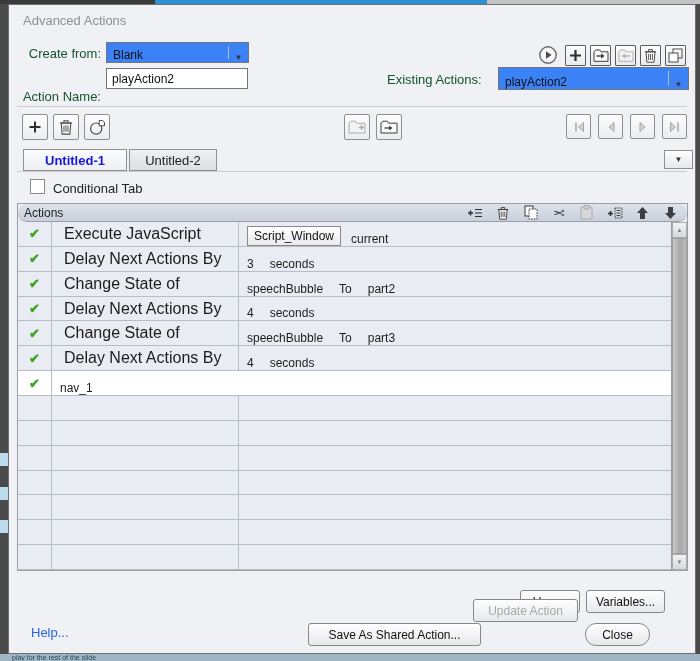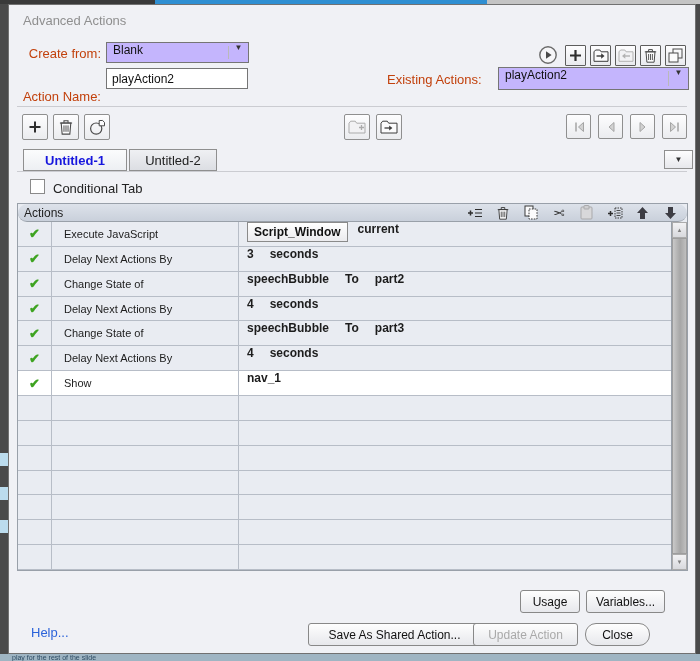--- a/index.html
+++ b/index.html
@@ -17,27 +17,27 @@
     position:absolute;left:0;top:654px;width:700px;height:7px;background:#9fb5c3;
     color:#2c4a62;font-size:7px;line-height:7px;padding-left:12px;box-sizing:border-box;
     overflow:hidden;white-space:nowrap;
   }
   
   .dialog{
     position:absolute;left:8px;top:4px;width:688px;height:650px;box-sizing:border-box;
     background:var(--dialog-bg,#f0f1f5);border:1px solid #717171;
   }
   .dlg-title{position:absolute;left:14px;top:8px;font-size:13px;color:#8f8f8f;}
-  .lbl{position:absolute;font-size:13px;color:#c2410c;}
+  .lbl{position:absolute;font-size:13px;color:#14532d;}
   .lbl-create{left:4px;width:88px;top:41px;text-align:right;}
   .lbl-name{left:4px;width:88px;top:67px;text-align:right;margin-top:17px;}
   .lbl-existing{left:378px;width:104px;top:67px;text-align:left;}
   .dropdown{
-    position:absolute;background:#c4b5fd;border:1px solid #757575;box-sizing:border-box;
-    display:flex;align-items:flex-start;font-size:12px;color:#111;
+    position:absolute;background:#3b82f6;border:1px solid #757575;box-sizing:border-box;
+    display:flex;align-items:flex-end;font-size:12px;color:#111;
   }
   .dd-create{left:97px;top:37px;width:143px;height:21px;}
   .dd-existing{left:489px;top:62px;width:191px;height:23px;}
   .dd-val{flex:1;padding-left:6px;white-space:nowrap;overflow:hidden;}
   .dd-sep{width:1px;align-self:stretch;margin:3px 0;background:#b9b9b9;}
   .dd-arrow{width:19px;text-align:center;font-size:8px;color:#333;}
   .txt{
     position:absolute;box-sizing:border-box;border:1px solid #757575;background:#fff;
     font-size:12px;padding:0 0 0 5px;font-family:"Liberation Sans",sans-serif;color:#111;
   }
@@ -88,22 +88,22 @@
     padding:0 6px 0 6px;box-sizing:border-box;border-radius:9px;
   }
   .panel-title{font-size:12px;color:#222;}
   .panel-icons{margin-left:auto;display:flex;align-items:center;gap:11px;margin-right:2px;}
   .ph-icon{width:17px;height:16px;display:flex;align-items:center;justify-content:center;padding:0;border:0;background:none;}
   .cut-glyph{font-size:14px;color:#3a3a3a;transform:scaleX(-1);line-height:14px;}
   .t-body{position:absolute;left:0;top:18px;right:16px;bottom:0;display:flex;flex-direction:column;}
   .t-row{flex:1;display:flex;box-sizing:border-box;border-bottom:1px solid #b7bdc7;background:var(--row-bg,#e9ecf2);min-height:0;}
   .t-row.sel{background:var(--selected-row-bg,#ffffff);}
   .c1{width:34px;box-sizing:border-box;border-right:1px solid #b7bdc7;display:flex;align-items:center;justify-content:center;}
-  .c2{width:187px;box-sizing:border-box;border-right:1px solid #b7bdc7;display:flex;align-items:center;padding-left:12px;font-size:11px;color:#1c1c1c;white-space:nowrap;}
-  .c3{flex:1;display:flex;align-items:flex-start;padding-left:8px;font-size:12px;color:#1c1c1c;white-space:nowrap;overflow:hidden;font-weight:bold;}
+  .c2{width:187px;box-sizing:border-box;border-right:1px solid #b7bdc7;display:flex;align-items:center;padding-left:12px;font-size:16px;color:#1c1c1c;white-space:nowrap;}
+  .c3{flex:1;display:flex;align-items:flex-end;padding-left:8px;font-size:12px;color:#1c1c1c;white-space:nowrap;overflow:hidden;}
   .chk{color:var(--check-green,#3ea321);font-size:13px;font-weight:bold;}
   .pbtn{
     border:1px solid #8a8a8a;background:linear-gradient(#ffffff,#ebebee);
     height:18px;line-height:18px;padding:0 6px;margin-right:10px;font-size:12px;color:#111;
   }
   .pseg{margin-right:16px;}
   
   .v-scroll{position:absolute;top:18px;right:0;bottom:0;width:16px;background:#bdbdbd;border-left:1px solid #99a0a9;box-sizing:border-box;}
   .sbtn{
     position:absolute;left:0;right:0;height:16px;box-sizing:border-box;
@@ -116,21 +116,21 @@
   
   .btn{
     position:absolute;box-sizing:border-box;font-size:12px;color:#111;
     background:linear-gradient(#fefefe,#e7e8ec);border:1px solid #888888;border-radius:3px;
     display:flex;align-items:center;justify-content:center;padding:0;
     font-family:"Liberation Sans",sans-serif;
   }
   #usage{left:511px;top:585px;width:60px;height:23px;}
   #variables{left:577px;top:585px;width:79px;height:23px;}
   #save-shared{left:299px;top:618px;width:173px;height:23px;}
-  #update{left:464px;top:618px;width:105px;height:23px;color:#a9a9a9;}
+  #update{left:464px;top:594px;width:105px;height:23px;color:#a9a9a9;}
   #close{left:576px;top:618px;width:65px;height:23px;border-radius:11px;}
   .help{position:absolute;left:22px;top:620px;font-size:13px;color:var(--link-blue,#2b63d9);}
 </style>
 </head>
 <body>
 
 <div class="bg-top">
   <div class="seg-blue"></div>
   <div class="seg-light"></div>
 </div>
@@ -393,21 +393,20 @@
           <div class="c2">Delay Next Actions By</div>
           <div class="c3">
             <span class="pseg">4</span>
             <span class="pseg">seconds</span>
           </div>
         </div>
         <div class="t-row sel">
           <div class="c1">
             <span class="chk">✔</span>
           </div>
-          <div class="c2">Show</div>
           <div class="c3">
             <span class="pseg">nav_1</span>
           </div>
         </div>
         <div class="t-row">
           <div class="c1"></div>
           <div class="c2"></div>
           <div class="c3"></div>
         </div>
         <div class="t-row">

